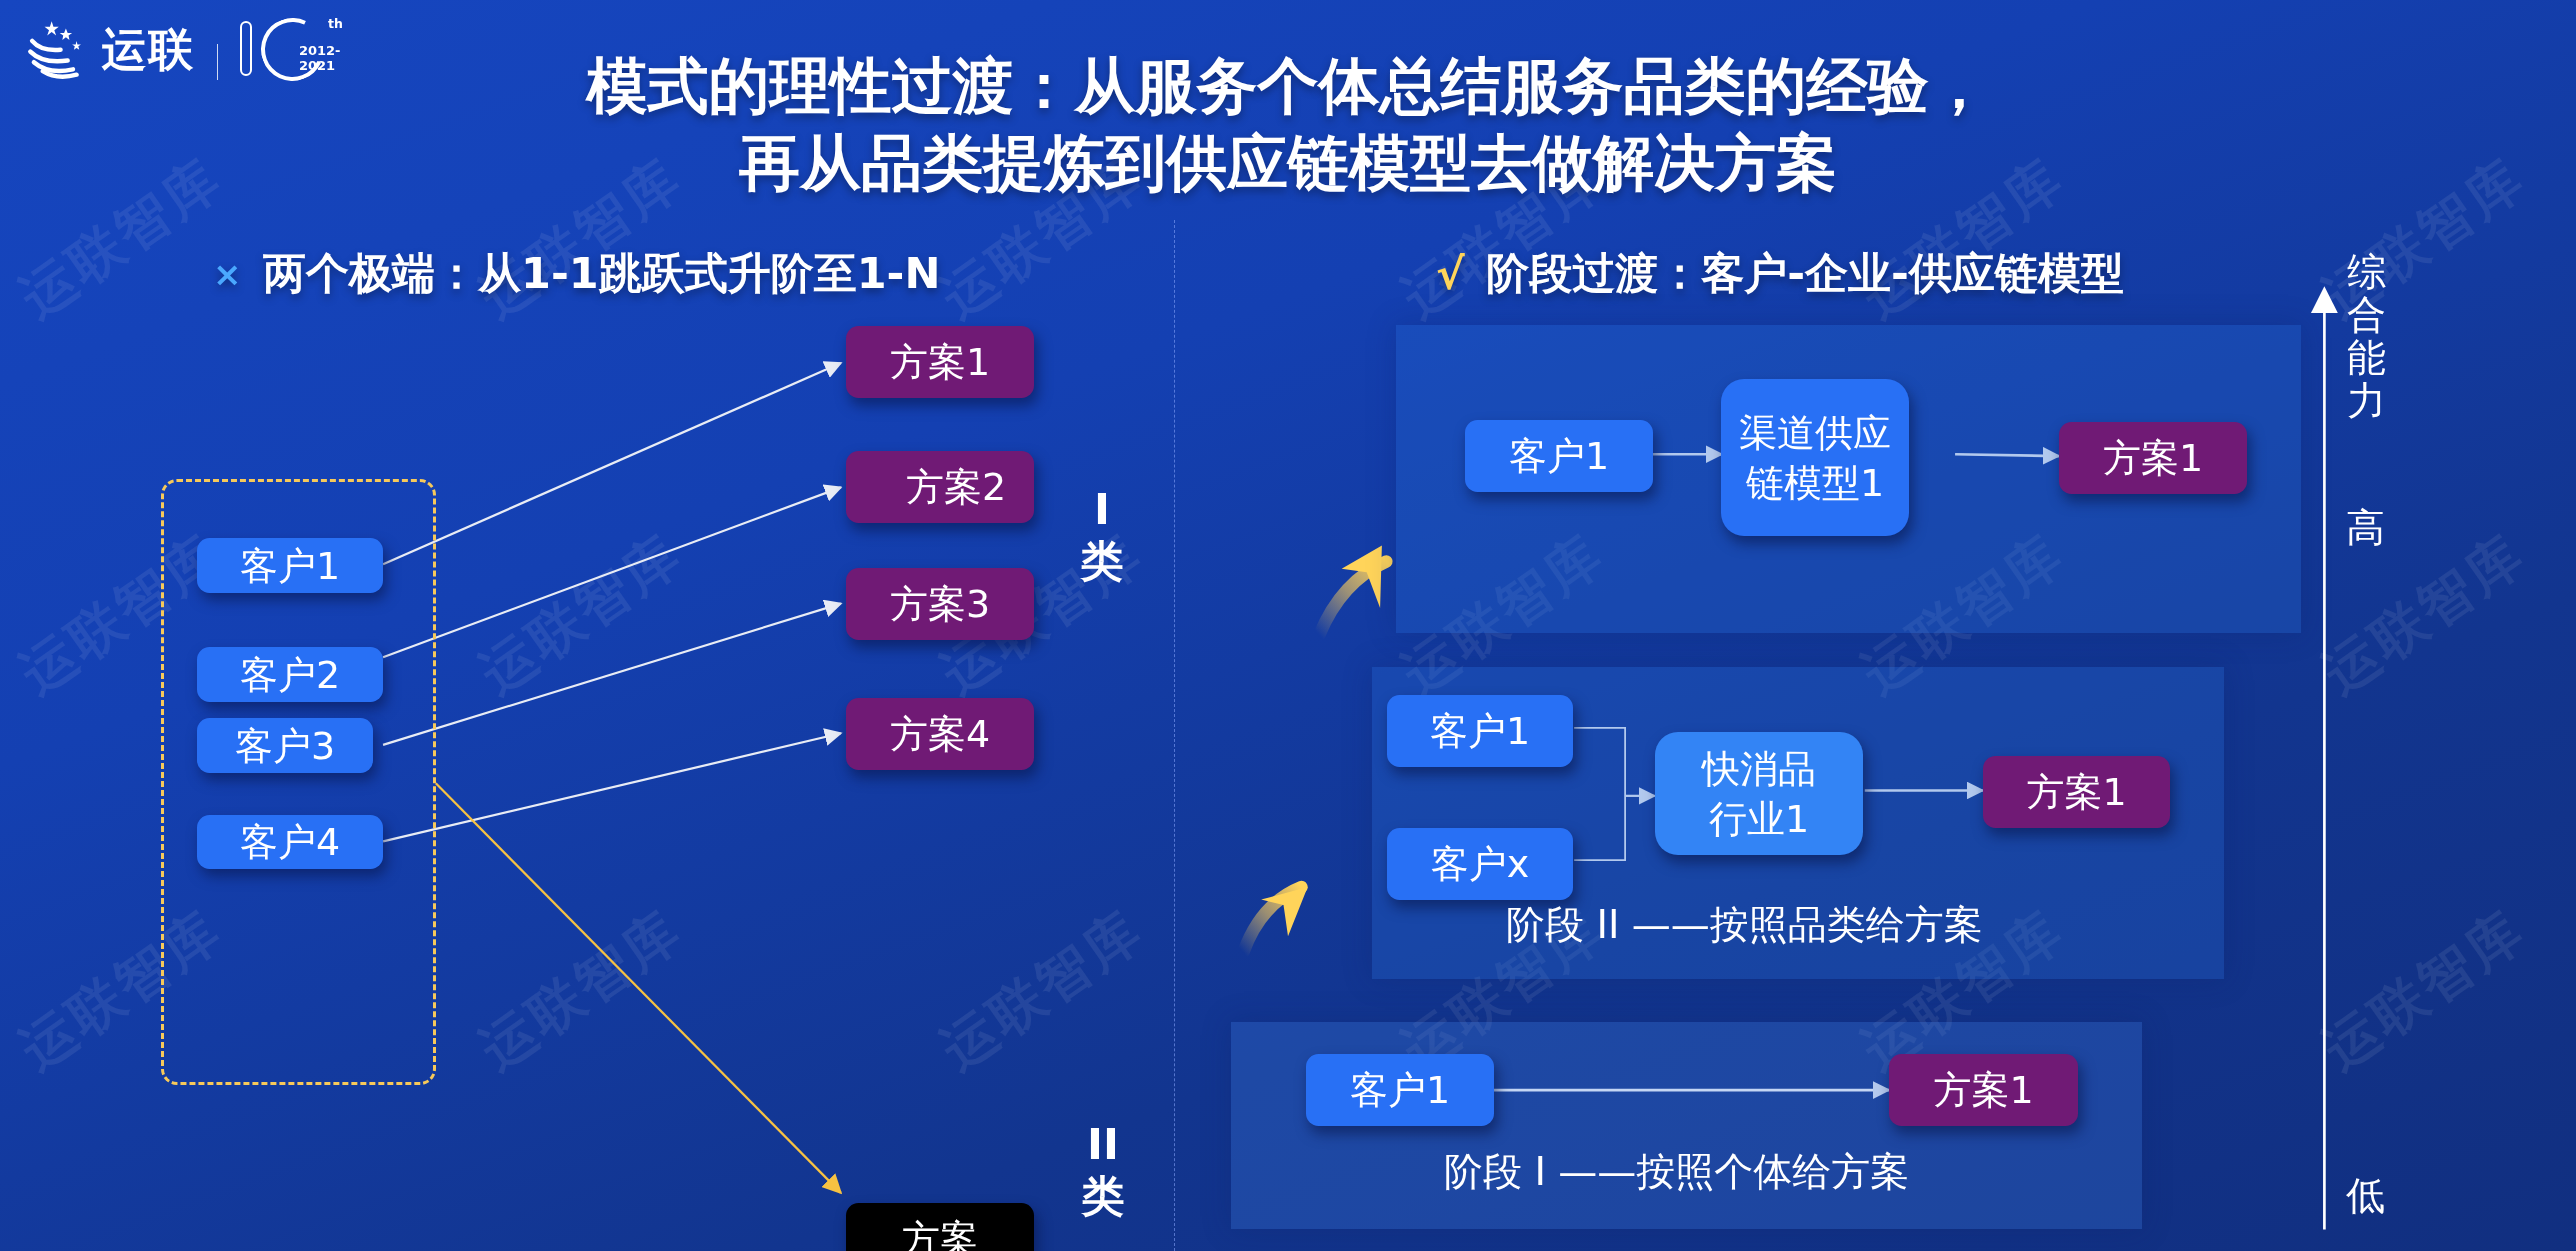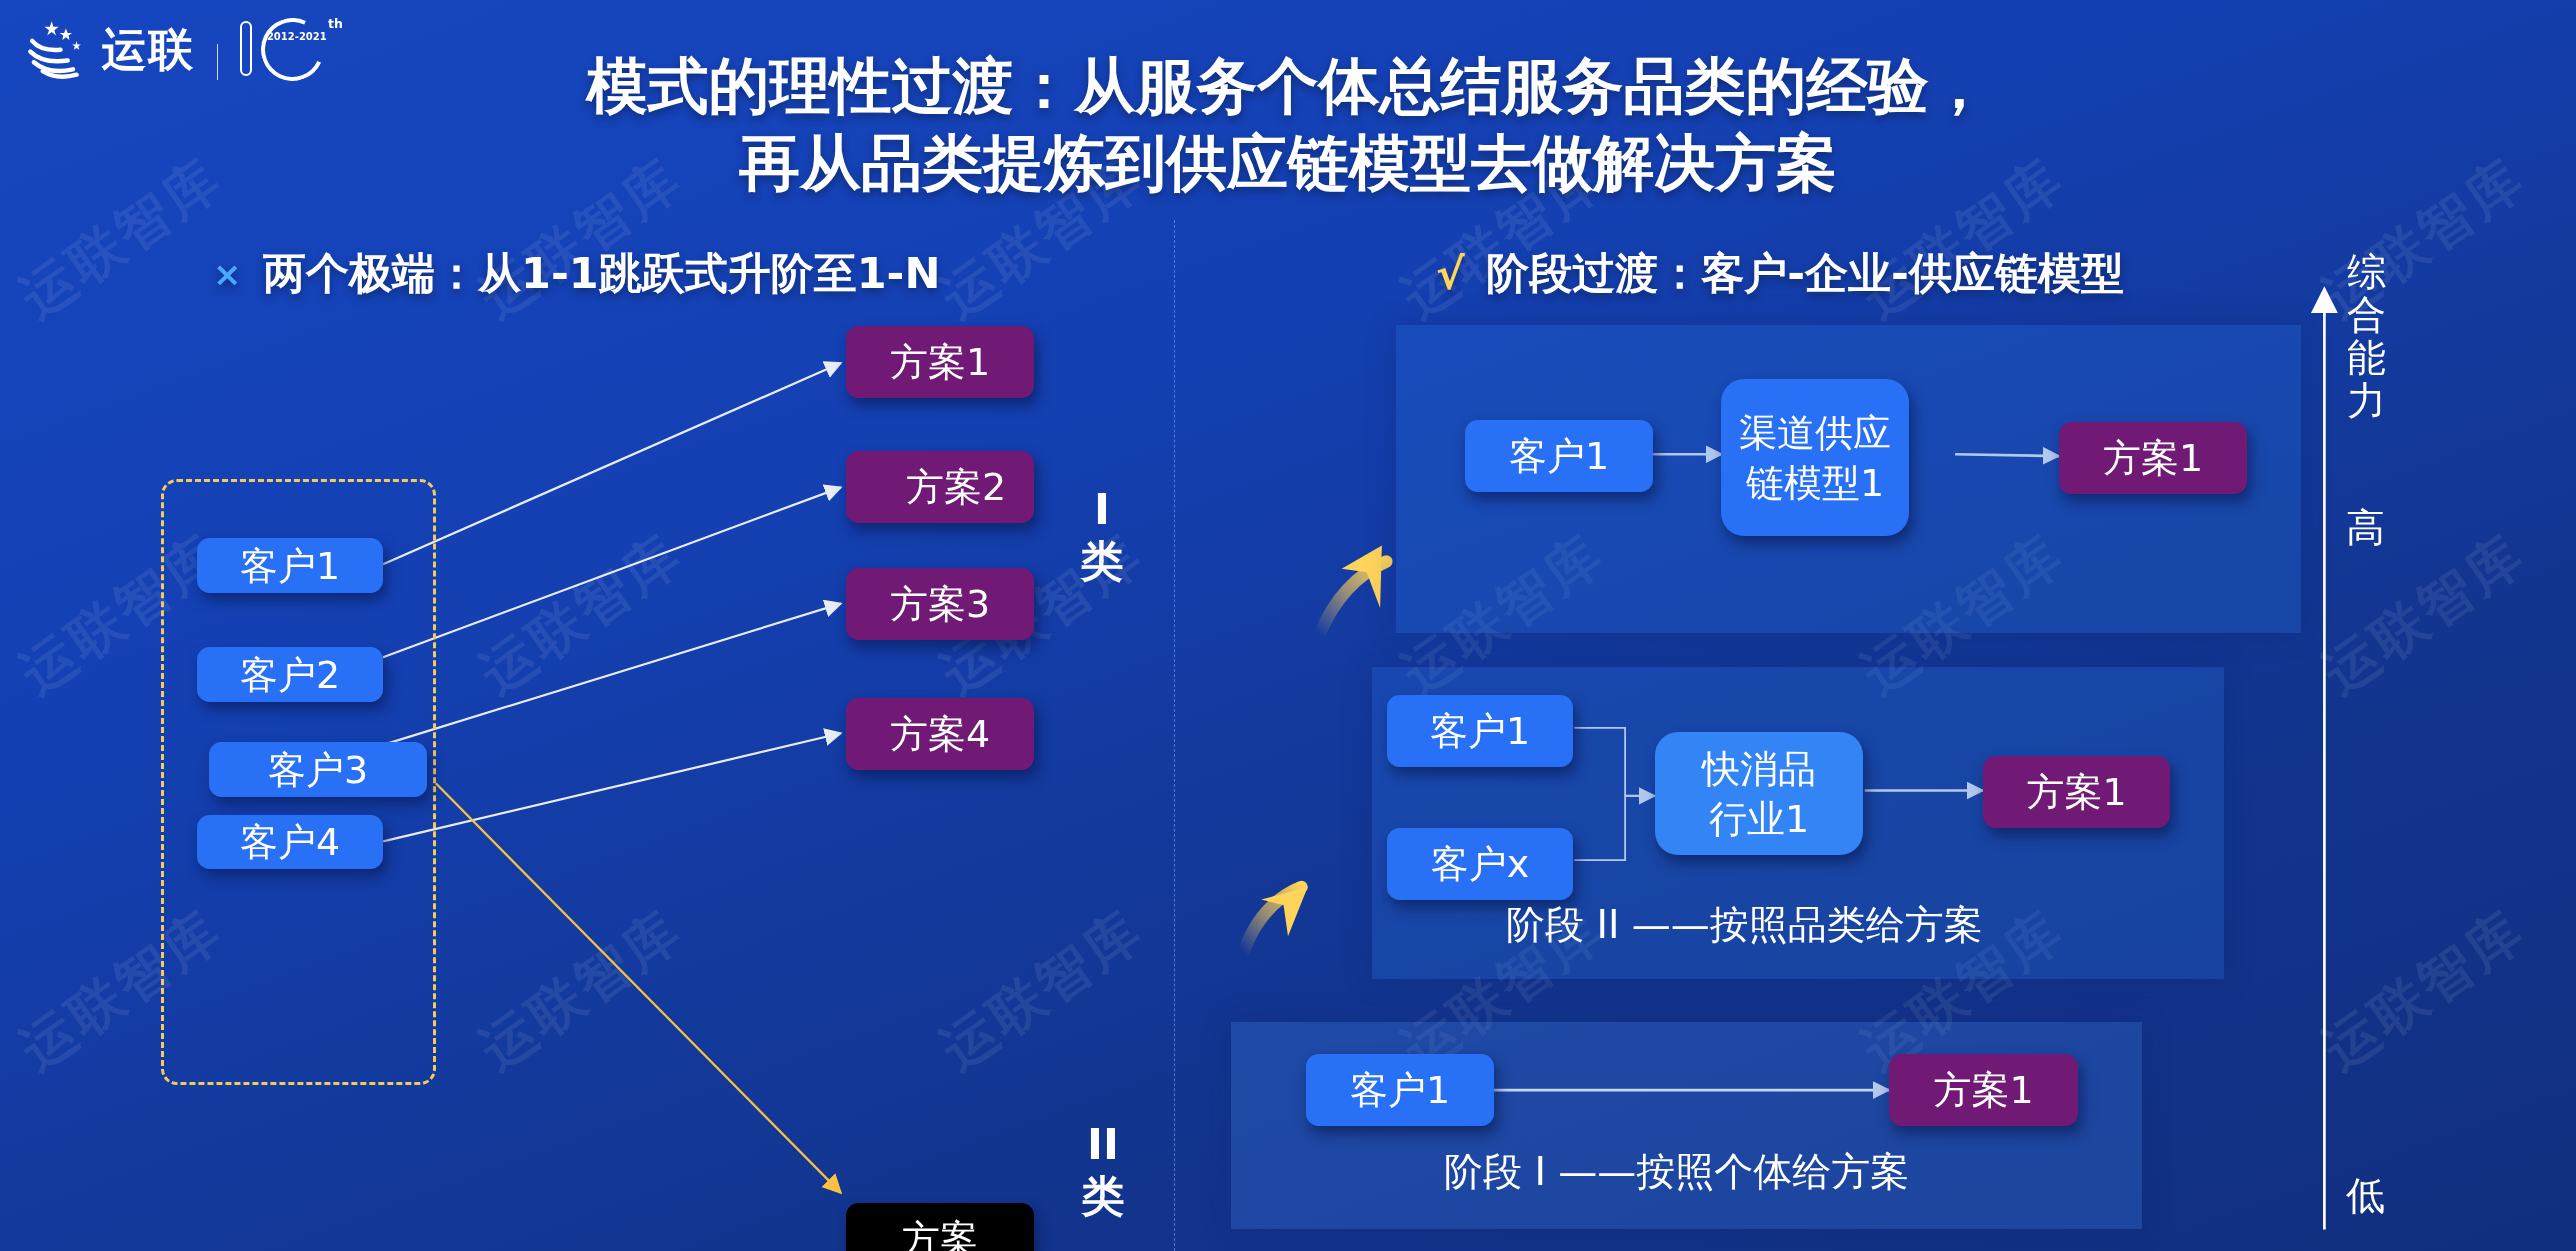--- a/index.html
+++ b/index.html
@@ -17,21 +17,21 @@
         font-size: 54px; font-weight: bold; color: rgba(255,255,255,0.08); white-space: nowrap;
         letter-spacing: 3.6px; pointer-events: none; }
 
   
   .logo { left: 25px; top: 16px; height: 64px; display: flex; align-items: flex-end; gap: 12.5px; }
   .logo-text { font-size: 45px; font-weight: bold; letter-spacing: 1.8px; }
   .logo-divider { width: 1.8px; height: 36px; background: rgba(255,255,255,0.8); margin: 0 9px; }
   .ten { position: relative; width: 98px; height: 64px; }
   .ten-one { position: absolute; left: 0; top: 5.4px; width: 12.5px; height: 55px; border: 2.7px solid #fff; border-radius: 7.2px; }
   .ten-zero { position: absolute; left: 21.5px; top: 1.8px; width: 63px; height: 63px; border: 4.5px solid #fff; border-radius: 50%; border-right-color: transparent; transform: rotate(-20deg); }
-  .ten-years { position: absolute; left: 27px; top: 15px; font-size: 10px; font-weight: bold; }
+  .ten-years { position: absolute; left: 27px; top: 27px; font-size: 13px; font-weight: bold; padding-left: 32px; }
   .ten-th { position: absolute; left: 88px; top: 0; font-size: 12.5px; font-weight: bold; }
 
   
   .title { left: 0; width: 2576px; top: 47px; text-align: center; font-size: 61px; font-weight: bold; line-height: 77px;
            text-shadow: 0 3.6px 9px rgba(0,0,0,0.35); }
 
   
   .heading { font-size: 43px; font-weight: bold; text-shadow: 0 3.6px 9px rgba(0,0,0,0.35); display: flex; align-items: center; gap: 21.5px; }
   .mark-x { color: #4aa8ff; font-size: 34px; }
   .mark-check { color: #ffd45a; font-size: 43px; }
@@ -166,21 +166,21 @@
   </g>
 
   <line x1="2599" y1="1375" x2="2599" y2="345" stroke="#ffffff" stroke-width="3"></line>
   <polygon points="2584,350 2614,350 2599,320" fill="#ffffff"></polygon>
 </svg>
 
 <div class="abs dash-group"></div>
 
 <div class="box customer" style="left:197px; top:538px; width:186px; height:55px;">客户1</div>
 <div class="box customer" style="left:197px; top:647px; width:186px; height:55px;">客户2</div>
-<div class="box customer" style="left:197px; top:742px; width:218px; height:55px;margin-left:12px;">客户3</div>
+<div class="box customer" style="left:197px; top:718px; width:176px; height:55px;">客户3</div>
 <div class="box customer" style="left:197px; top:815px; width:186px; height:54px;">客户4</div>
 
 <div class="box solution" style="left:846px; top:326px; width:188px; height:72px;">方案1</div>
 <div class="box solution" style="left:846px; top:451px; width:188px; height:72px;padding-left:32px;">方案2</div>
 <div class="box solution" style="left:846px; top:568px; width:188px; height:72px;">方案3</div>
 <div class="box solution" style="left:846px; top:698px; width:188px; height:72px;">方案4</div>
 <div class="box solution-mid" style="left:846px; top:1159px; width:188px; height:72px;">方案</div>
 
 <div class="abs cat-label" style="left:1075px; top:483px;">
   <div>I</div>

